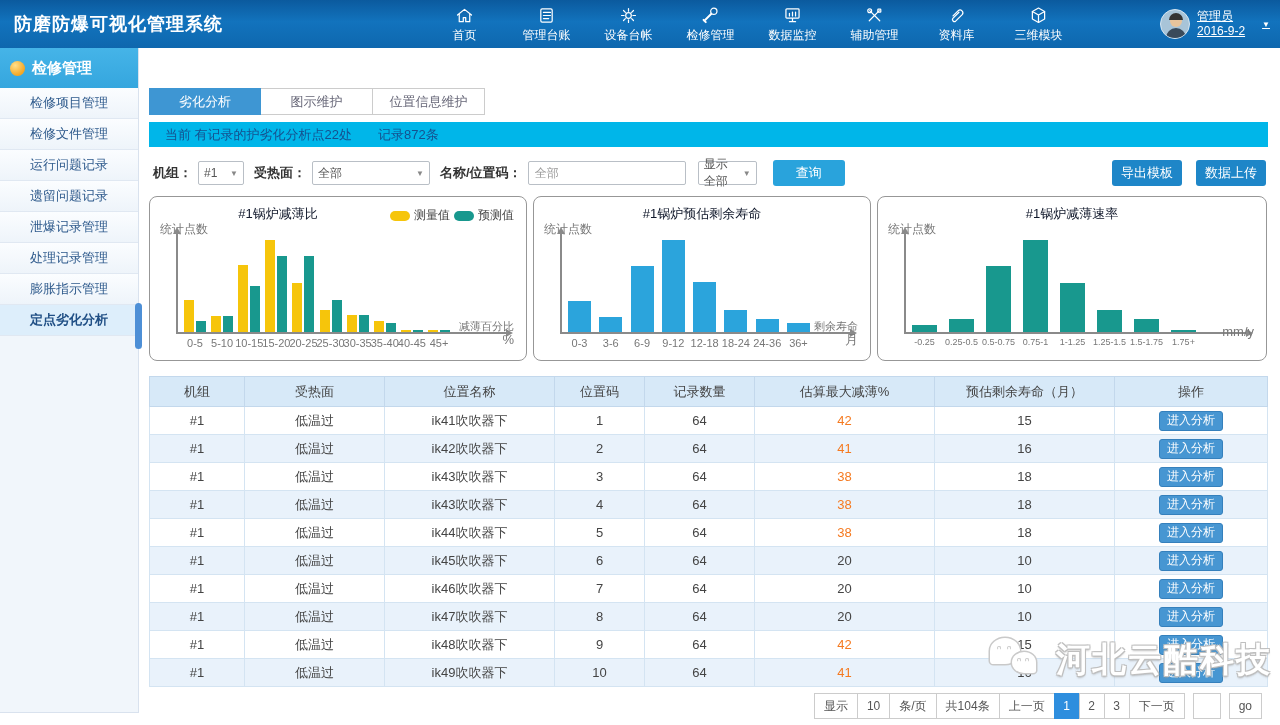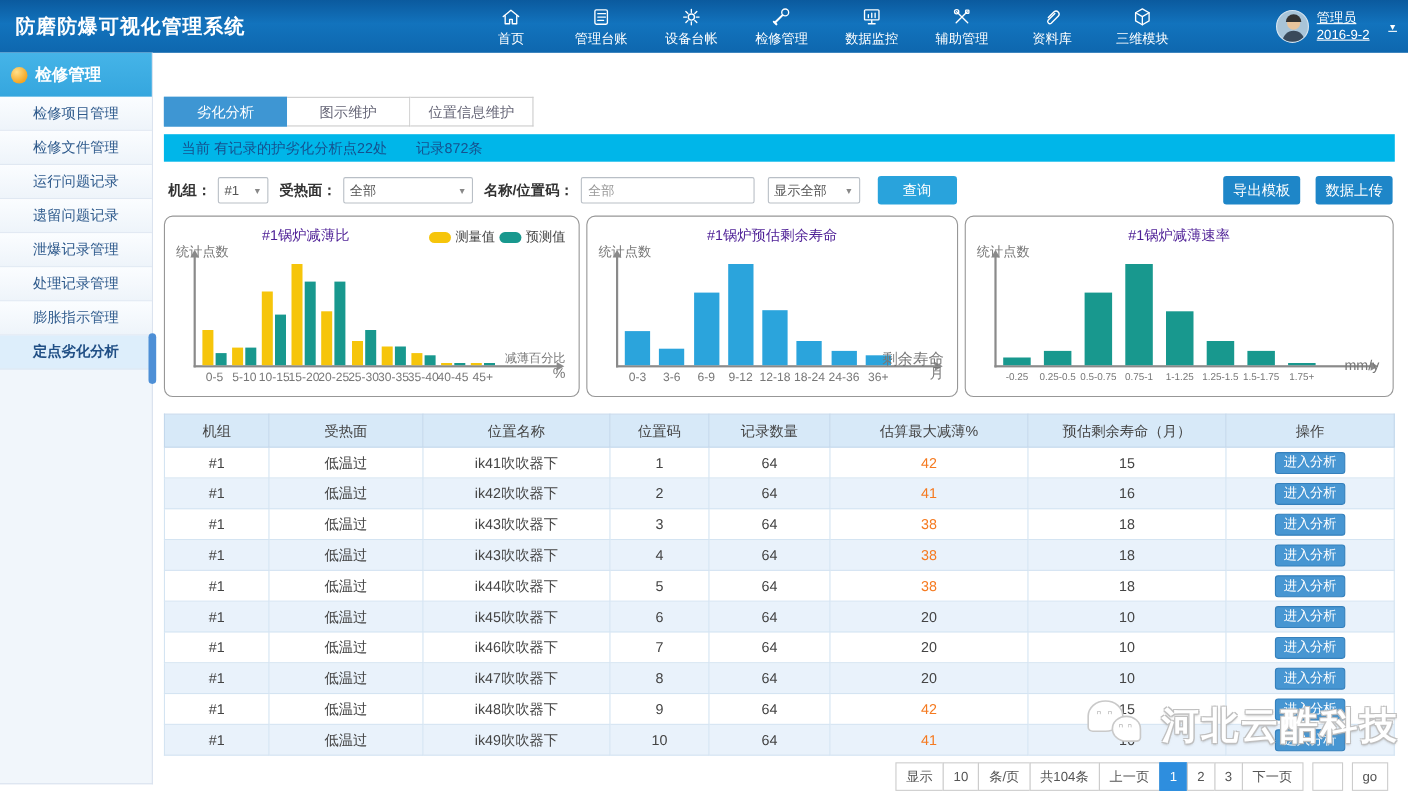--- a/index.html
+++ b/index.html
@@ -57,36 +57,36 @@
   .notice { margin-top:7px; height:25px; background:#00b6e9; color:#15518f;
     font-size:13px; display:flex; align-items:center; gap:26px; padding-left:16px; }
 
   
   .filter-row { margin-top:13px; height:26px; display:flex; align-items:center; gap:6px; }
   .f-label { font-size:13px; font-weight:bold; color:#333; margin-left:4px; white-space:nowrap; }
   .select { height:24px; border:1px solid #b9bfc6; border-radius:2px; background:#fff;
     display:flex; align-items:center; justify-content:space-between; padding:0 5px;
     font-size:12px; color:#555; cursor:pointer; }
   .select .caret { font-size:8px; color:#888; margin-left:6px; }
-  .sel-unit { width:46px; } .sel-surface { width:118px; } .sel-show { width:84px; }
+  .sel-unit { width:46px; } .sel-surface { width:118px; } .sel-show { width:59px; }
   .text-input { width:158px; height:24px; border:1px solid #b9bfc6; border-radius:2px;
     font-size:12px; color:#999; padding:0 6px; font-family:"Liberation Sans",sans-serif; }
   .btn { border:none; border-radius:3px; color:#fff; font-size:13px; cursor:pointer;
     font-family:"Liberation Sans",sans-serif; }
   .btn-query { width:72px; height:26px; background:#29a3dc; margin-left:10px; }
   .spacer { flex:1; }
   .btn-export,.btn-upload { width:70px; height:26px; background:#1e86c8; }
   .btn-upload { margin-left:8px; margin-right:2px; }
 
   
   .charts { margin-top:10px; display:flex; gap:6px; }
   .chart-card { height:165px; background:#fff; border:1px solid #979797; border-radius:8px;
     position:relative; padding:8px 10px 0 10px; }
   .cc1 { width:378px; } .cc2 { width:338px; } .cc3 { width:390px; }
-  .chart-title { text-align:center; font-size:13px; color:#4c1d95; }
+  .chart-title { text-align:center; font-size:13px; color:#0f172a; }
   .cc1 .chart-title { margin-right:120px; }
   .legend { position:absolute; top:10px; right:12px; display:flex; align-items:center; gap:4px;
     font-size:12px; color:#444; }
   .legend .sw { width:20px; height:10px; border-radius:5px; display:inline-block; }
   .ylab { position:absolute; left:10px; top:24px; font-size:12px; color:#777; }
   .plot { position:absolute; left:26px; right:12px; bottom:10px; height:122px; }
   .yaxis { position:absolute; left:0; bottom:16px; top:2px; width:2px; background:#8a8a8a; }
   .yaxis::before { content:""; position:absolute; top:-7px; left:-3px;
     border:4px solid transparent; border-bottom:7px solid #8a8a8a; }
   .xaxis { position:absolute; left:0; right:4px; bottom:16px; height:2px; background:#8a8a8a; }
@@ -97,21 +97,21 @@
   .cc1 .bars { right:64px;align-items:flex-end; } .cc2 .bars { right:48px; } .cc3 .bars { right:58px; }
   .bar-group { display:flex; flex-direction:column; align-items:center; position:relative; }
   .bar-row { display:flex; align-items:flex-end; gap:2px; }
   .bar { width:10px; }
   .cc2 .bar { width:23px; } .cc3 .bar { width:25px; }
   .tick { position:absolute; top:100%; margin-top:5px; font-size:11px; color:#777; white-space:nowrap; }
   .cc3 .tick { font-size:9px; }
   .axis-end { position:absolute; right:0; bottom:4px; text-align:right; color:#777;
     font-size:11px; line-height:13px; }
   .axis-end .l2 { font-size:13px; }
-  .cc2 .axis-end .l1 { font-size:14px; }
+  .cc2 .axis-end .l1 { font-size:11px; }
   .cc3 .axis-end { bottom:12px; font-size:13px; }
 
   
   table.data { margin-top:15px; border-collapse:collapse; width:1118px; table-layout:fixed;
     font-size:13px; color:#444; }
   table.data th { height:30px; background:#d7e9f8; font-weight:normal;
     border:1px solid #c3d8ec; }
   table.data td { height:28px; text-align:center; border:1px solid #d4e4f2; background:#fff; }
   table.data tr.alt td { background:#e9f2fb; }
   td.orange { color:#f57a20; }

